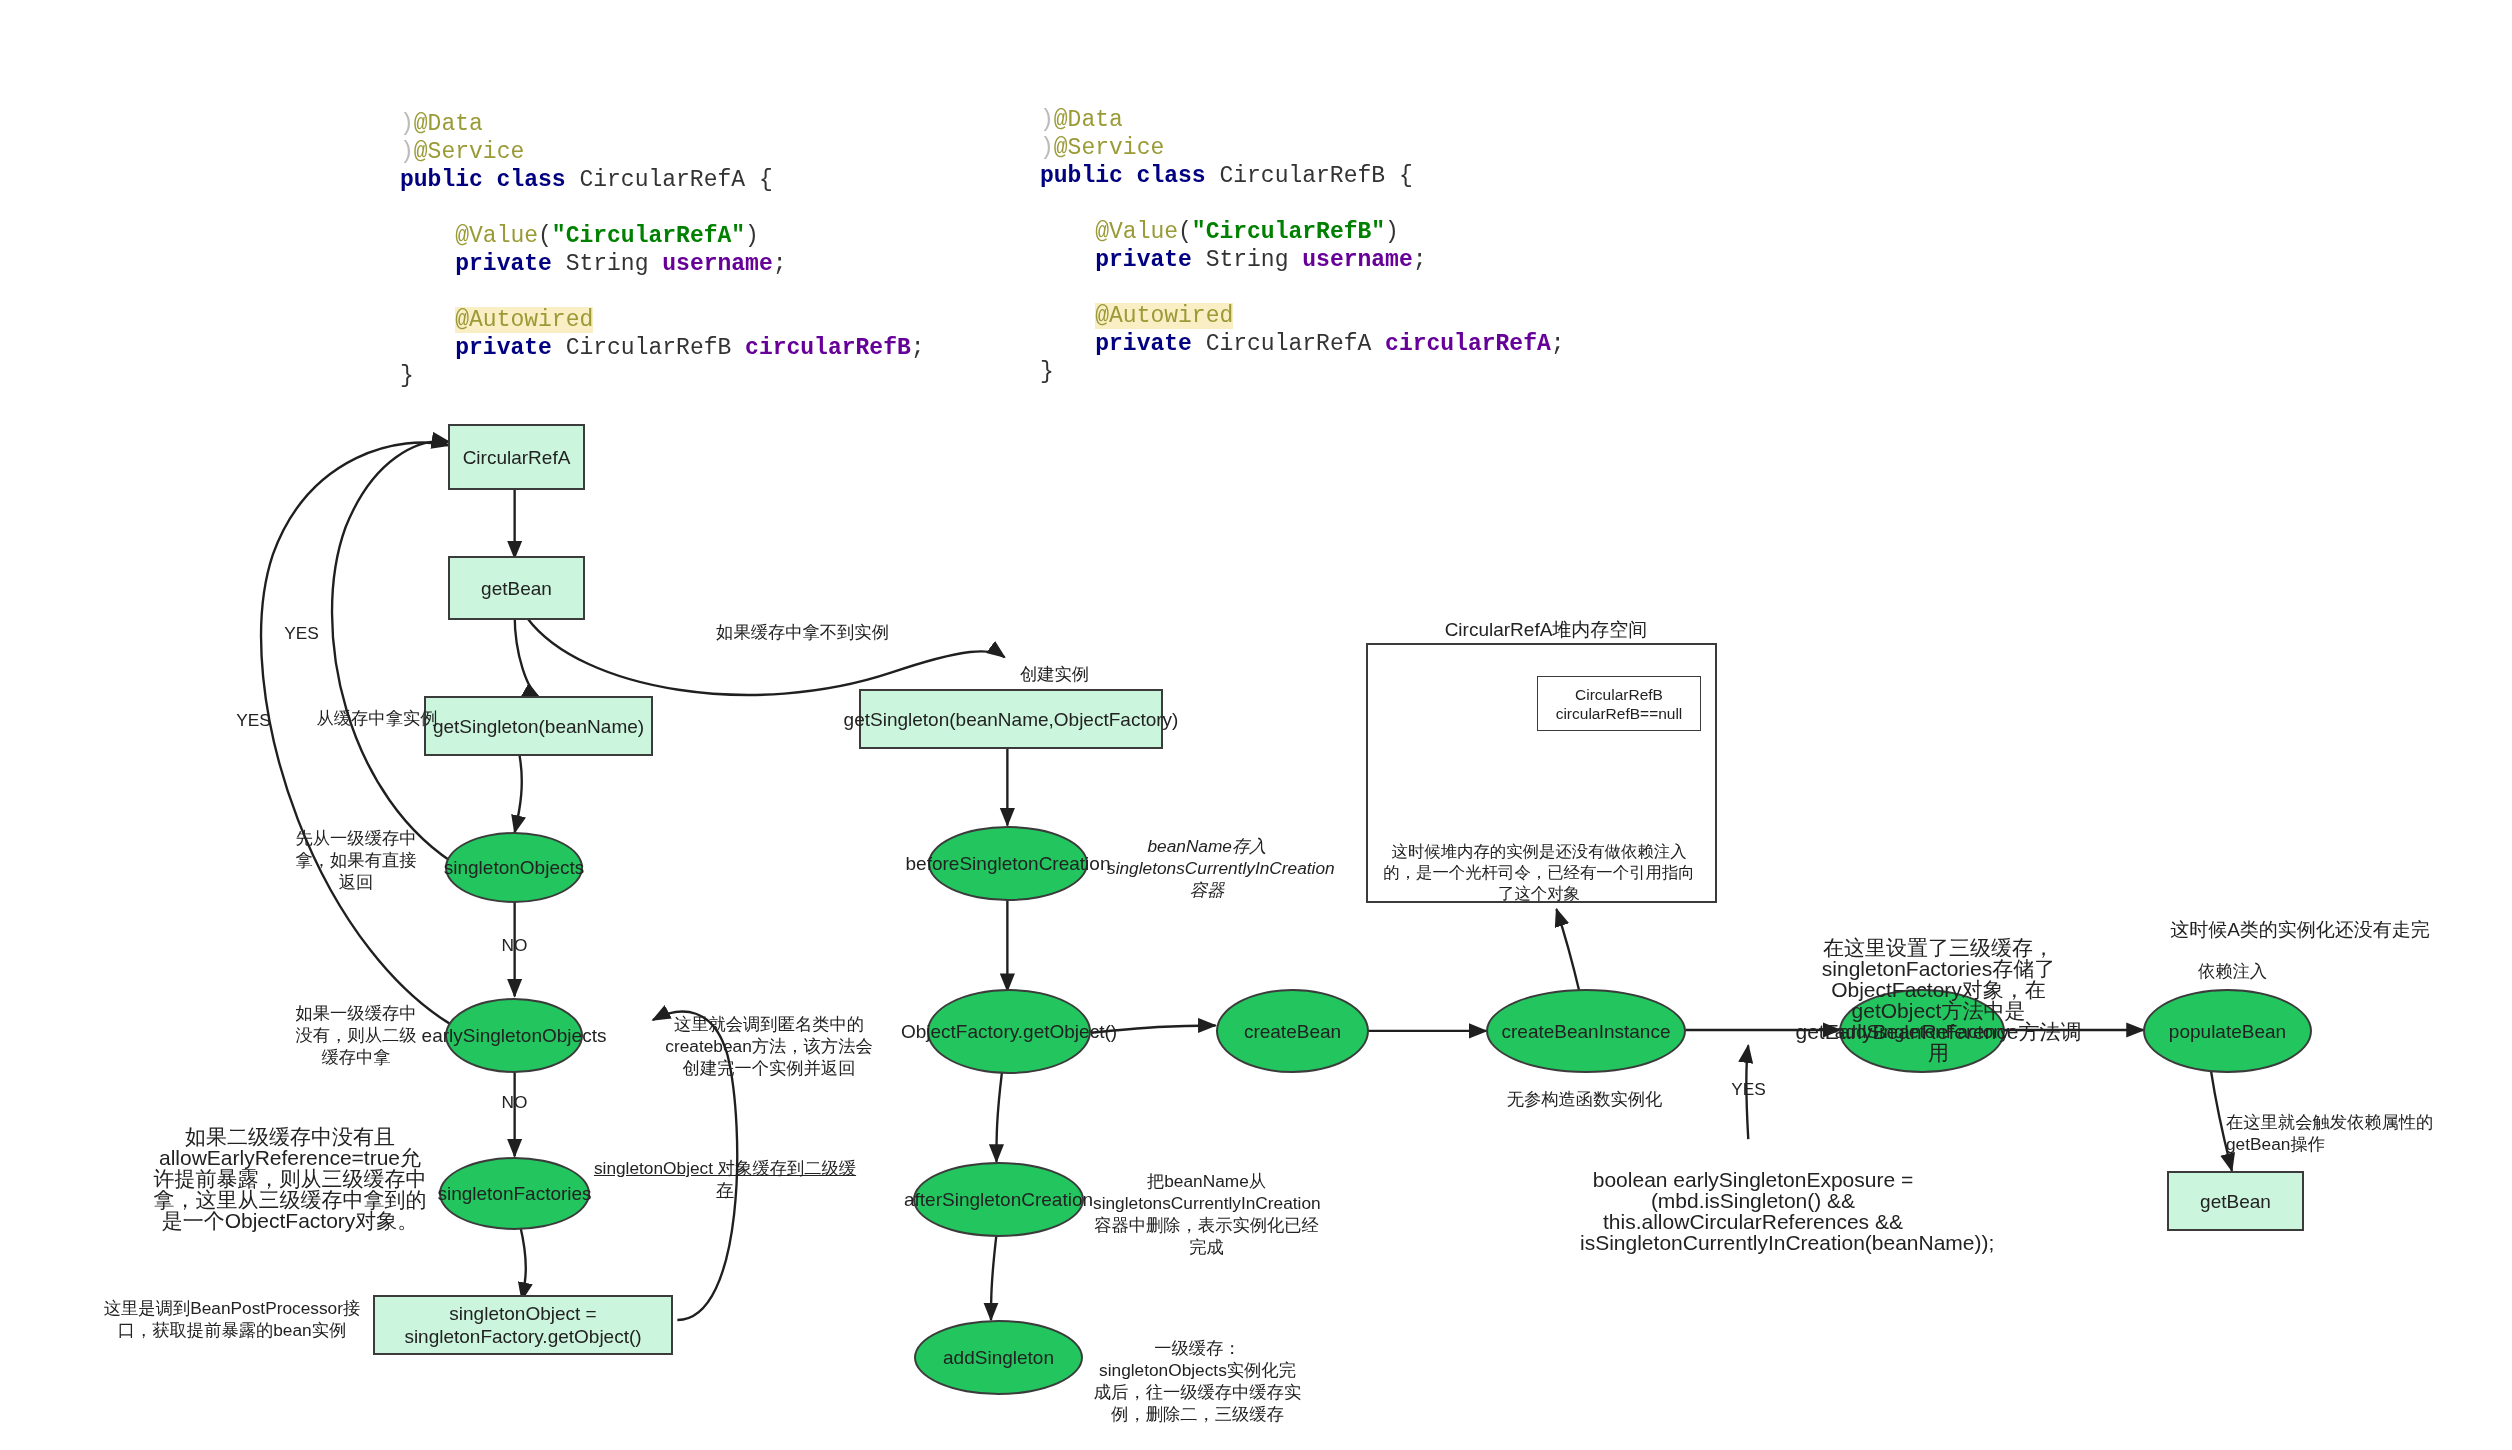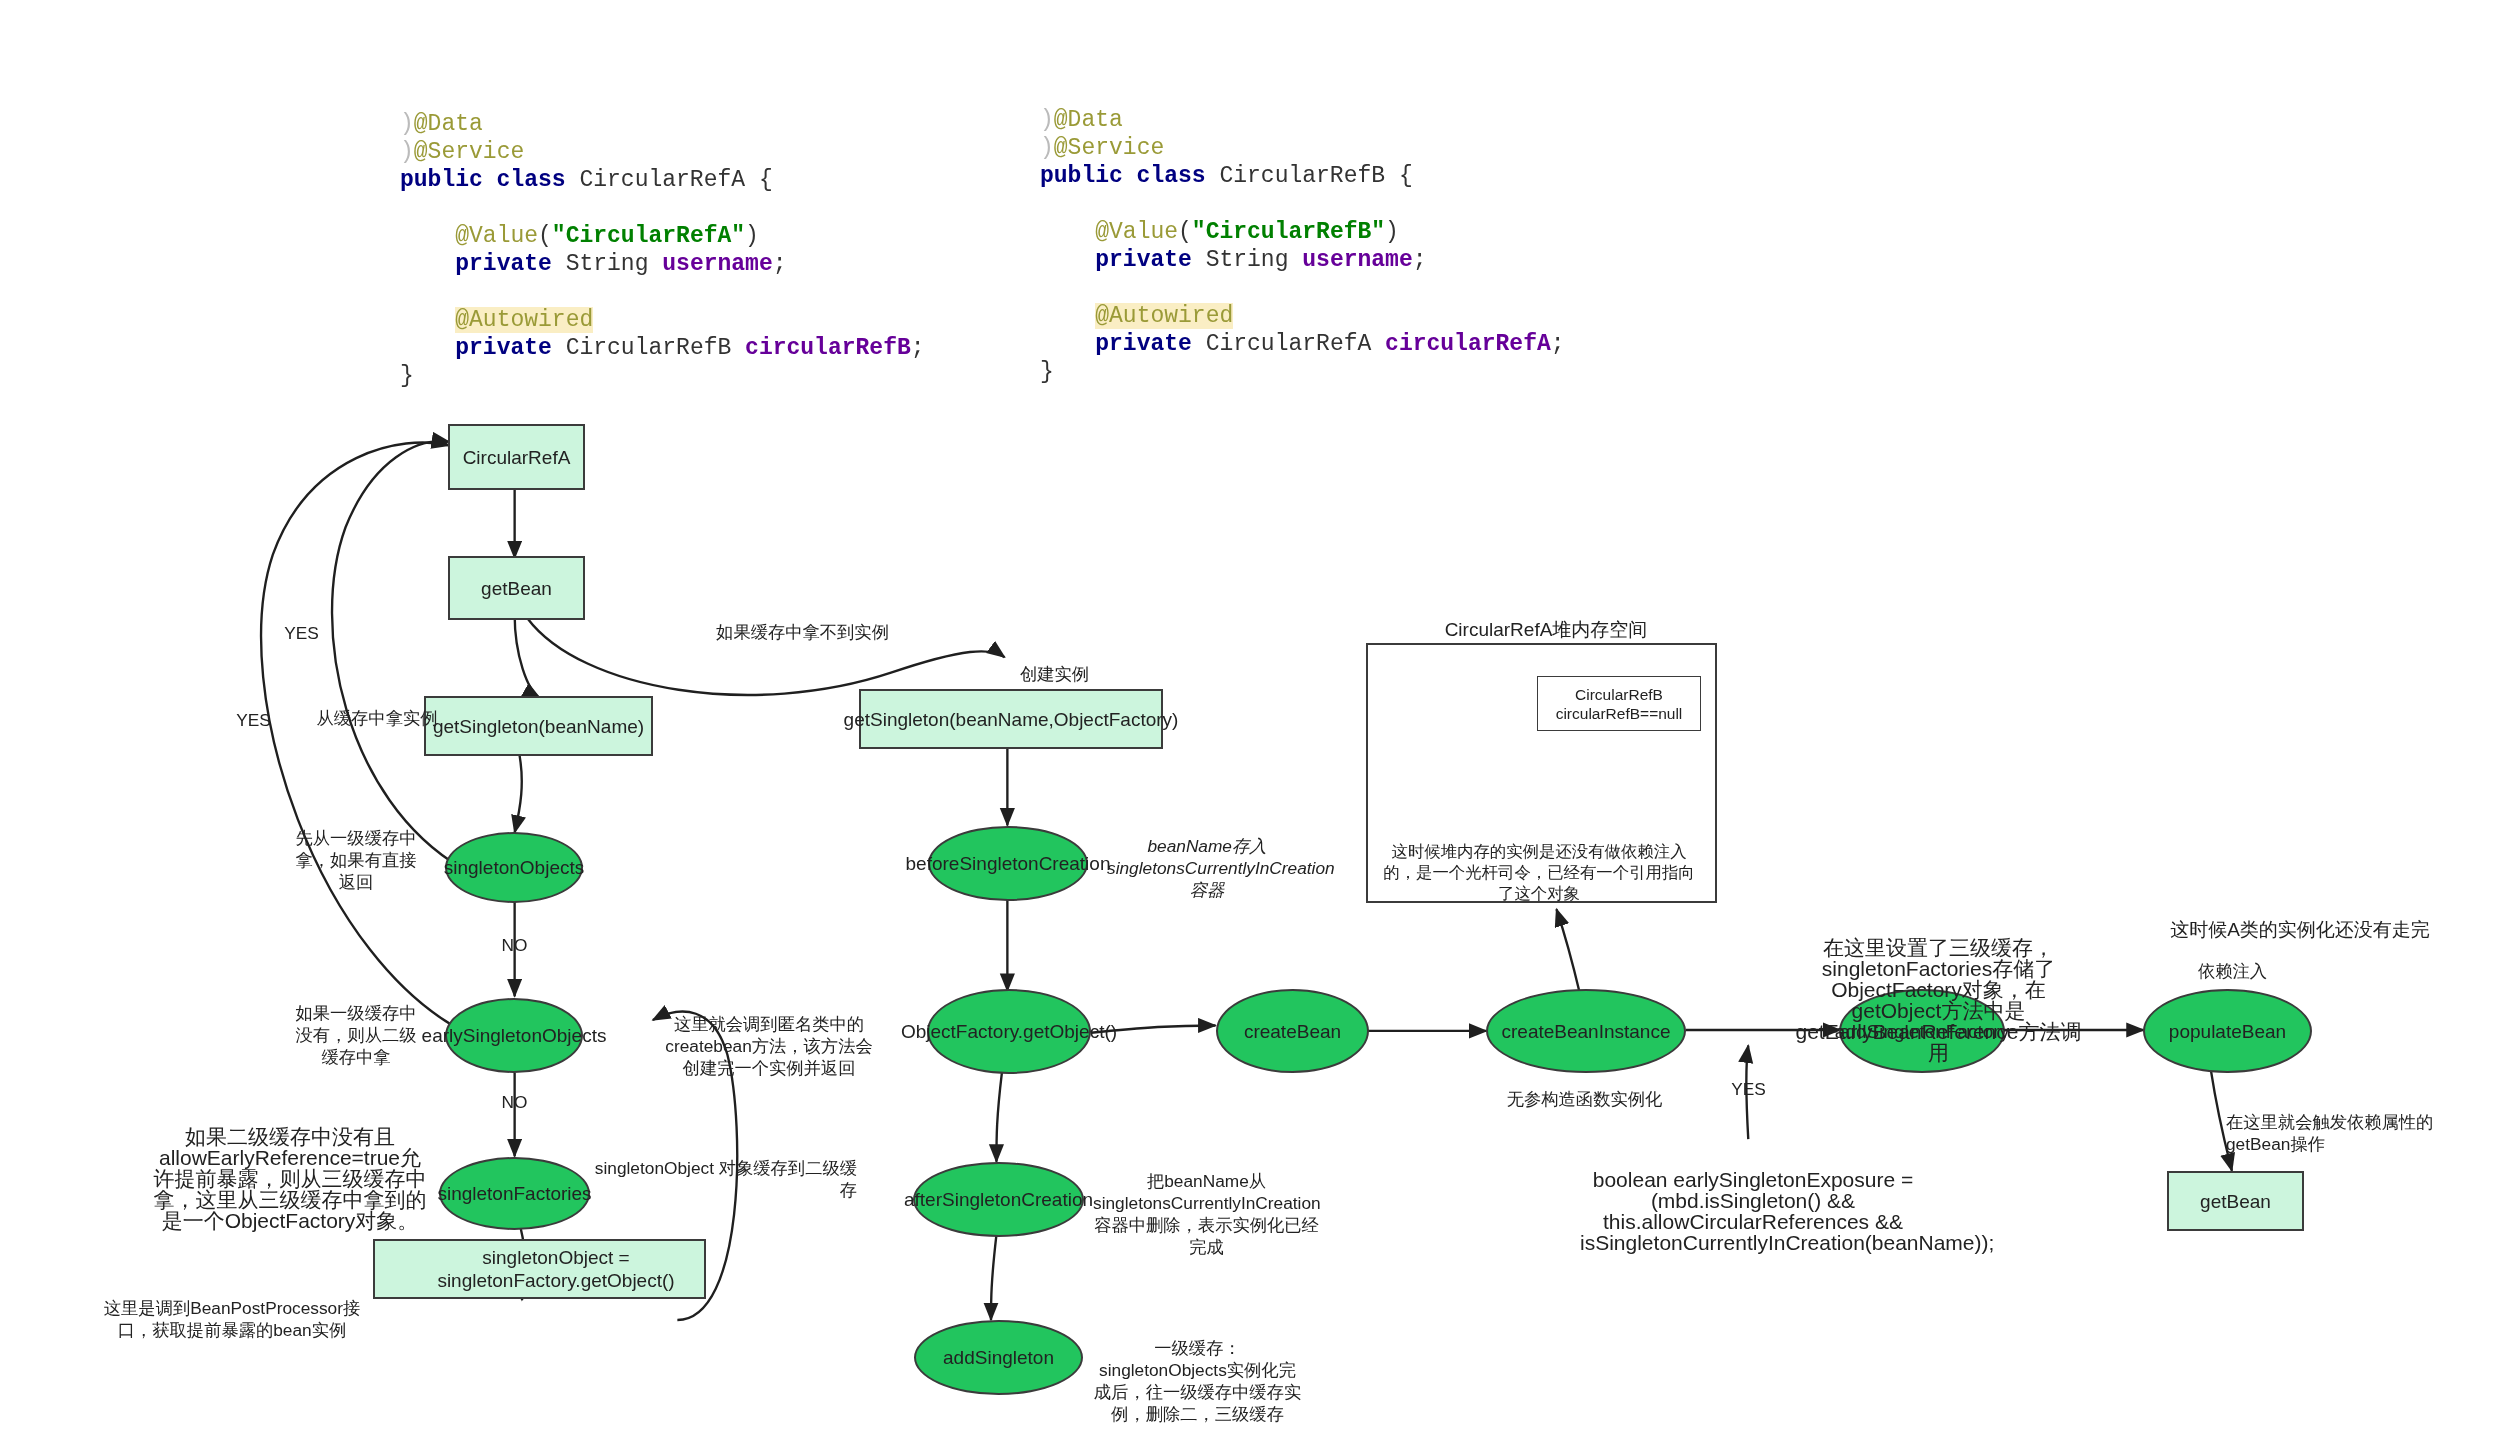--- a/index.html
+++ b/index.html
@@ -133,21 +133,21 @@
 </div>
 
 <div class="nodeell" style="left:445px;top:998px;width:138px;height:75px;">
   <span>earlySingletonObjects</span>
 </div>
 
 <div class="nodeell" style="left:439px;top:1157px;width:151px;height:73px;">
   <span>singletonFactories</span>
 </div>
 
-<div class="nodebox" style="left:373px;top:1239px;width:296px;height:56px;padding-left:33px;">
+<div class="nodebox" style="left:373px;top:1295px;width:296px;height:56px;">
   <span>singletonObject = singletonFactory.getObject()</span>
 </div>
 
 <div class="nodebox" style="left:859px;top:689px;width:300px;height:56px;">
   <span>getSingleton(beanName,ObjectFactory)</span>
 </div>
 
 <div class="nodeell" style="left:928px;top:826px;width:160px;height:75px;">
   <span>beforeSingletonCreation</span>
 </div>
@@ -210,21 +210,21 @@
 <div class="lbl" style="left:492px;top:934px;width:45px;">NO</div>
 
 <div class="lbl" style="left:294px;top:1002px;width:124px;">如果一级缓存中没有，则从二级缓存中拿</div>
 
 <div class="lbl" style="left:492px;top:1091px;width:45px;">NO</div>
 
 <div class="lbl sm" style="left:151px;top:1126px;width:278px;">如果二级缓存中没有且allowEarlyReference=true允许提前暴露，则从三级缓存中拿，这里从三级缓存中拿到的是一个ObjectFactory对象。</div>
 
 <div class="lbl" style="left:91px;top:1297px;width:282px;">这里是调到BeanPostProcessor接口，获取提前暴露的bean实例</div>
 
-<div class="lbl" style="left:593px;top:1157px;width:264px;text-align:right;">singletonObject 对象缓存到二级缓存</div>
+<div class="lbl" style="left:593px;top:1157px;width:264px;text-align:center;text-decoration:underline;">singletonObject 对象缓存到二级缓存</div>
 
 <div class="lbl" style="left:660px;top:1013px;width:218px;">这里就会调到匿名类中的createbean方法，该方法会创建完一个实例并返回</div>
 
 <div class="lbl" style="left:1107px;top:835px;width:200px;font-style:italic;">beanName存入singletonsCurrentlyInCreation容器</div>
 
 <div class="lbl" style="left:1093px;top:1170px;width:227px;">把beanName从singletonsCurrentlyInCreation容器中删除，表示实例化已经完成</div>
 
 <div class="lbl" style="left:1093px;top:1337px;width:209px;">一级缓存：singletonObjects实例化完成后，往一级缓存中缓存实例，删除二，三级缓存</div>
 
 <div class="lbl" style="left:1489px;top:1088px;width:191px;">无参构造函数实例化</div>

